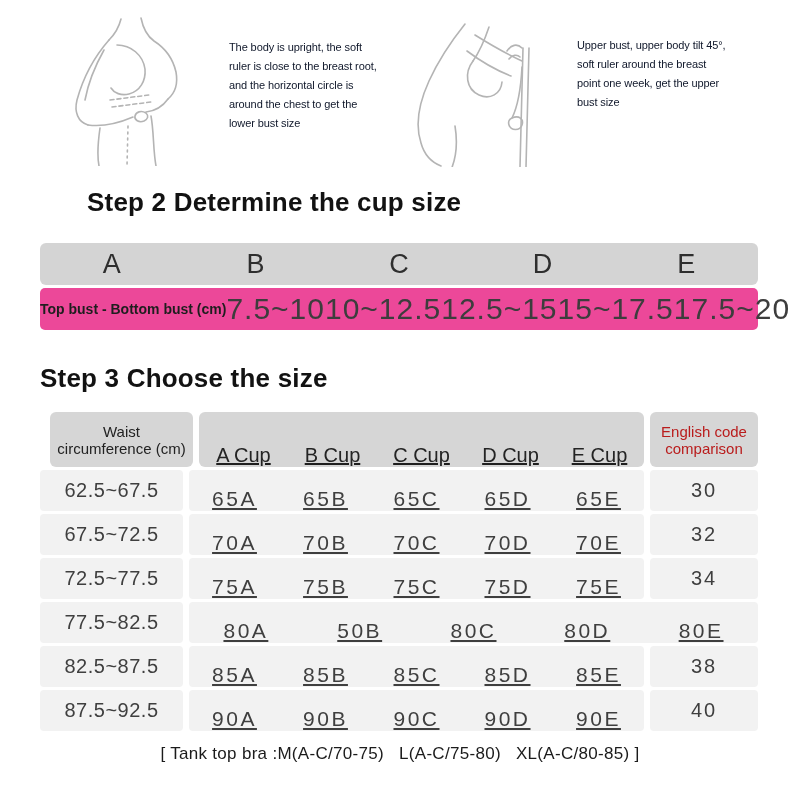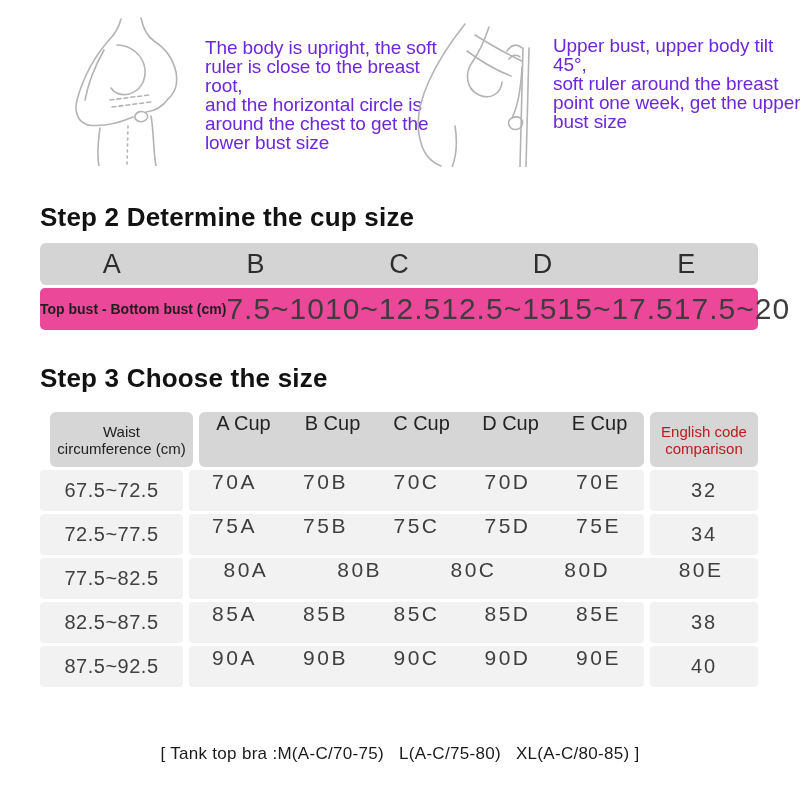--- a/index.html
+++ b/index.html
@@ -14,40 +14,41 @@
 
   
   .fig { position: absolute; }
   .fig svg path { fill: none; stroke: #b4b4b4; stroke-width: 1.6; stroke-linecap: round; }
   .fig svg path.dash { stroke-dasharray: 4 3; }
   .fig svg path.dot  { stroke-dasharray: 2 4; }
   #fig1 { left: 58px;  top: 16px; }
   #fig2 { left: 410px; top: 22px; }
   .instruction {
     position: absolute;
-    font-size: 19px;
+    font-size: 11px;
     line-height: 19px;
     white-space: pre-line;
-    color: #6d28d9;
+    color: #0f172a;
     letter-spacing: -0.1px;
+    margin-left: 24px;
   }
   #instr1 { left: 205px; top: 38px; width: 250px; }
   #instr2 { left: 553px; top: 36px; width: 250px; }
 
   
   .step-heading {
     position: absolute;
     left: 40px;
     font-size: 26px;
     font-weight: 700;
     color: #121212;
     letter-spacing: 0.2px;
     white-space: nowrap;
   }
-  #h-step2 { top: 202px; }
+  #h-step2 { top: 187px; margin-left: 47px; }
   #h-step3 { top: 363px; }
 
   
   #cup-table { position: absolute; left: 40px; top: 243px; width: 718px; }
   .ct-head {
     display: flex; align-items: center;
     height: 42px; background: #d4d4d4; border-radius: 6px;
   }
   .ct-head .cell { text-align: center; color: #2e2e2e; }
   .ct-head .c-first { width: 190px; font-size: 25px; letter-spacing: 0.5px; }
@@ -76,21 +77,21 @@
   .st-row { display: flex; gap: 6px; height: 41px; margin-top: 3px; }
   .st-row .blk {
     background: #f2f2f2; border-radius: 4px;
     display: flex; align-items: center; justify-content: center;
     color: #3f3f3f;
   }
   .st-row .b1 { width: 143px; font-size: 20px; letter-spacing: 0.5px; }
   .st-row .bmid { flex: 1; }
   .st-row .bmid .rcell { flex: 1; text-align: center; font-size: 21px; letter-spacing: 2.5px; color: #3f3f3f; }
   .st-row .b7 { width: 108px; font-size: 20px; letter-spacing: 2px; }
-  .flexline { display: flex; align-items: flex-start; width: 100%; height: 100%; }
+  .flexline { display: flex; align-items: flex-end; width: 100%; height: 100%; text-decoration: underline; }
 
   
   #footer-note {
     position: absolute; left: 0; right: 0; top: 744px;
     text-align: center;
     font-size: 17px;
     color: #1b1b1b;
     white-space: pre;
     letter-spacing: 0.3px;
   }
@@ -178,20 +179,33 @@
           <div class="hcell">B Cup</div>
           <div class="hcell">C Cup</div>
           <div class="hcell">D Cup</div>
           <div class="hcell">E Cup</div>
         </div>
       </div>
       <div class="blk b7">English code
 comparison</div>
     </div>
 
+    <div class="st-row">
+      <div class="blk b1">62.5~67.5</div>
+      <div class="blk bmid">
+        <div class="flexline">
+          <div class="rcell">65A</div>
+          <div class="rcell">65B</div>
+          <div class="rcell">65C</div>
+          <div class="rcell">65D</div>
+          <div class="rcell">65E</div>
+        </div>
+      </div>
+      <div class="blk b7">30</div>
+    </div>
 
     <div class="st-row">
       <div class="blk b1">67.5~72.5</div>
       <div class="blk bmid">
         <div class="flexline">
           <div class="rcell">70A</div>
           <div class="rcell">70B</div>
           <div class="rcell">70C</div>
           <div class="rcell">70D</div>
           <div class="rcell">70E</div>
@@ -212,21 +226,21 @@
         </div>
       </div>
       <div class="blk b7">34</div>
     </div>
 
     <div class="st-row">
       <div class="blk b1">77.5~82.5</div>
       <div class="blk bmid">
         <div class="flexline">
           <div class="rcell">80A</div>
-          <div class="rcell">80B</div>
+          <div class="rcell">50B</div>
           <div class="rcell">80C</div>
           <div class="rcell">80D</div>
           <div class="rcell">80E</div>
         </div>
       </div>
     </div>
 
     <div class="st-row">
       <div class="blk b1">82.5~87.5</div>
       <div class="blk bmid">

